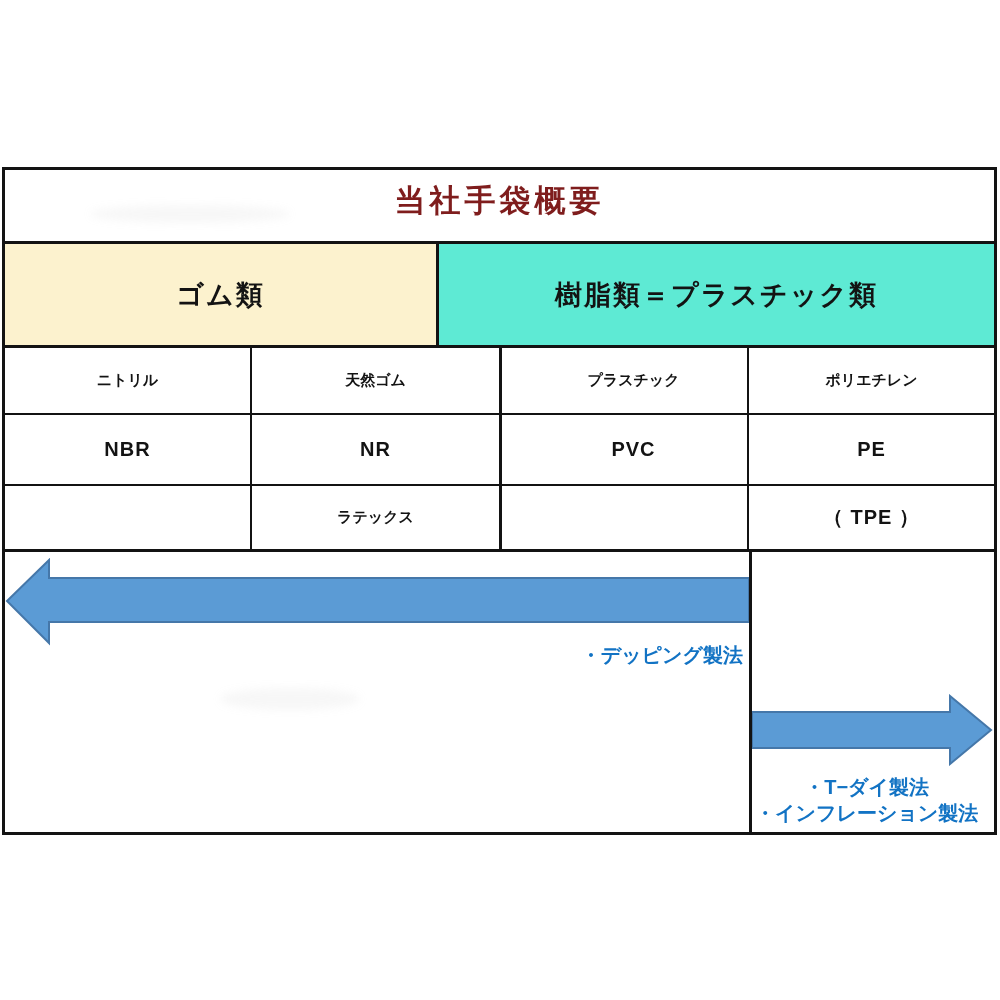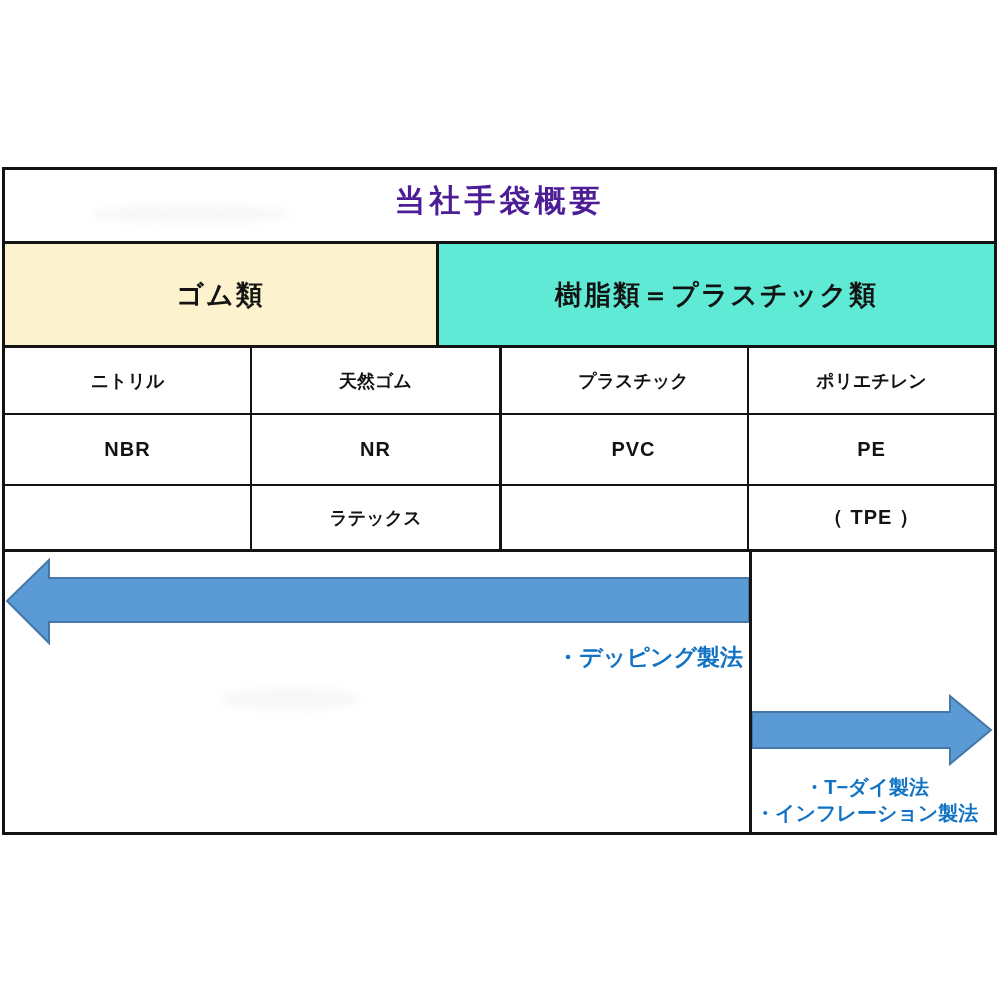--- a/index.html
+++ b/index.html
@@ -28,21 +28,21 @@
     background: #ffffff;
   }
   .row { display: flex; box-sizing: border-box; }
   .row-title {
     height: 74px;
     border-bottom: 3px solid #131313;
     align-items: center;
     justify-content: center;
     font-size: 31px;
     font-weight: bold;
-    color: #4c1d95;
+    color: #7f1d1d;
     padding-bottom: 10px;
     letter-spacing: 4px;
   }
   .row-cat { height: 104px; border-bottom: 3px solid #131313; }
   .cat-cell {
     box-sizing: border-box;
     display: flex;
     align-items: center;
     justify-content: center;
     font-size: 27px;
@@ -56,21 +56,21 @@
   .row-mat.r3 { height: 67px; }
   .row-mat.r4 { height: 71px; }
   .row-mat.r5 { height: 66px; border-bottom: 3px solid #131313; }
   .mat-cell {
     box-sizing: border-box;
     display: flex;
     align-items: center;
     justify-content: center;
     font-weight: bold;
     color: #131313;
-    font-size: 18px;
+    font-size: 15px;
   }
   .row-mat .c1 { width: 247px; border-right: 2px solid #131313; }
   .row-mat .c2 { width: 250px; border-right: 3px solid #131313; }
   .row-mat .c3 { width: 247px; border-right: 2px solid #131313; padding-left: 18px; }
   .row-mat .c4 { flex: 1; }
   .latin { font-size: 20px; letter-spacing: 1px; }
   .row-bottom { flex: 1; }
   .pane {
     position: relative;
     box-sizing: border-box;
@@ -83,21 +83,21 @@
   .arrow-right { left: 0; top: 142px; }
   .proc-label {
     position: absolute;
     color: #1273C4;
     font-weight: bold;
     white-space: nowrap;
   }
   .proc-dipping {
     right: 6px;
     top: 90px;
-    font-size: 23px;
+    font-size: 20px;
   }
   .proc-extrusion {
     left: 3px;
     top: 222px;
     font-size: 20px;
     line-height: 26px;
     text-align: center;
   }
   .smudge {
     position: absolute;

